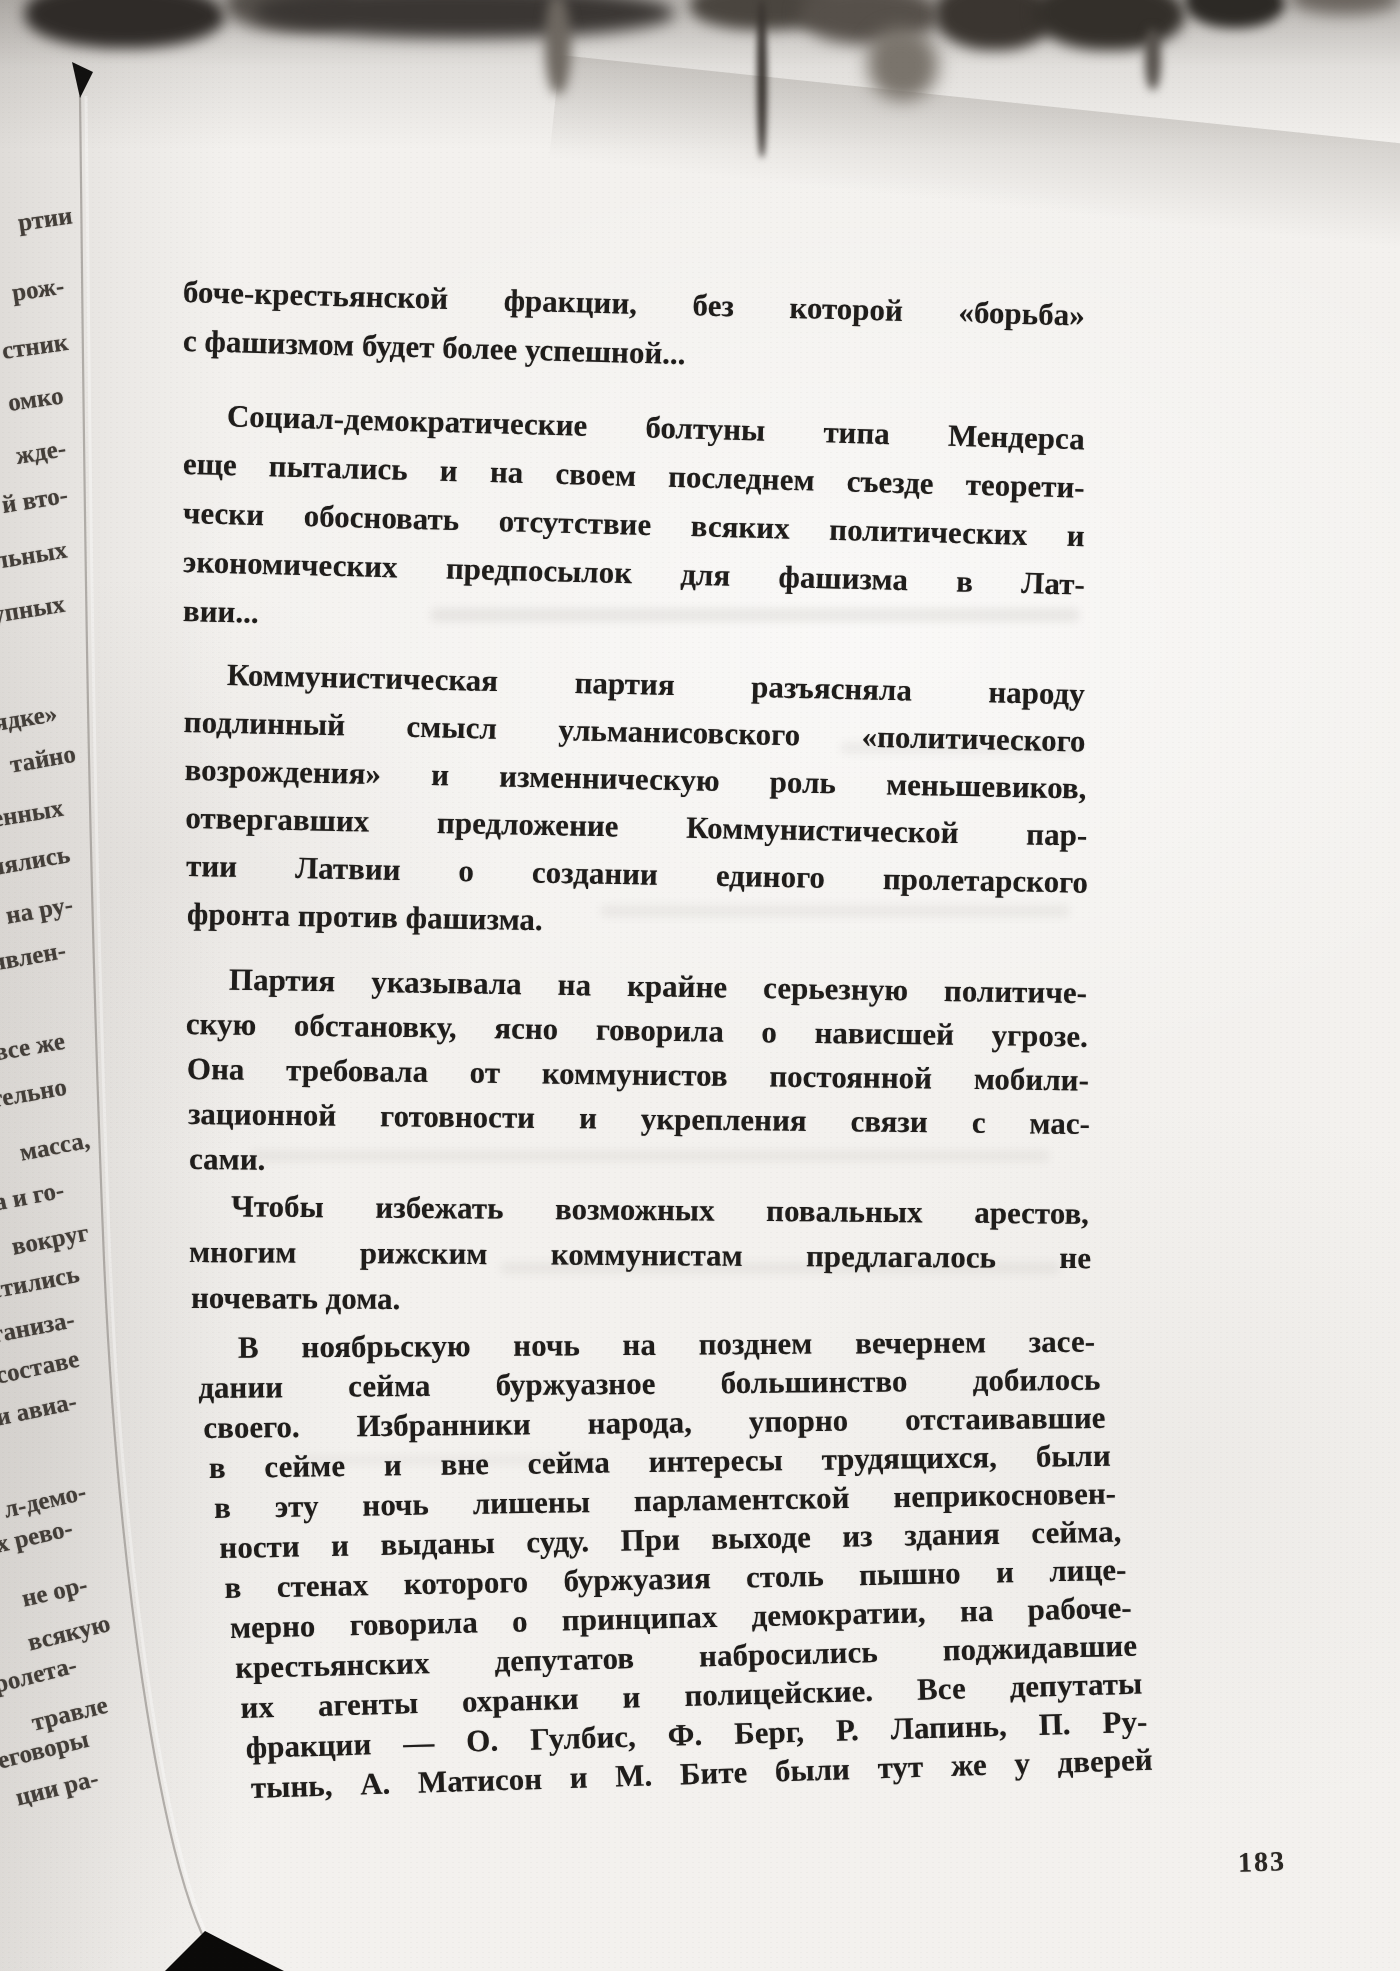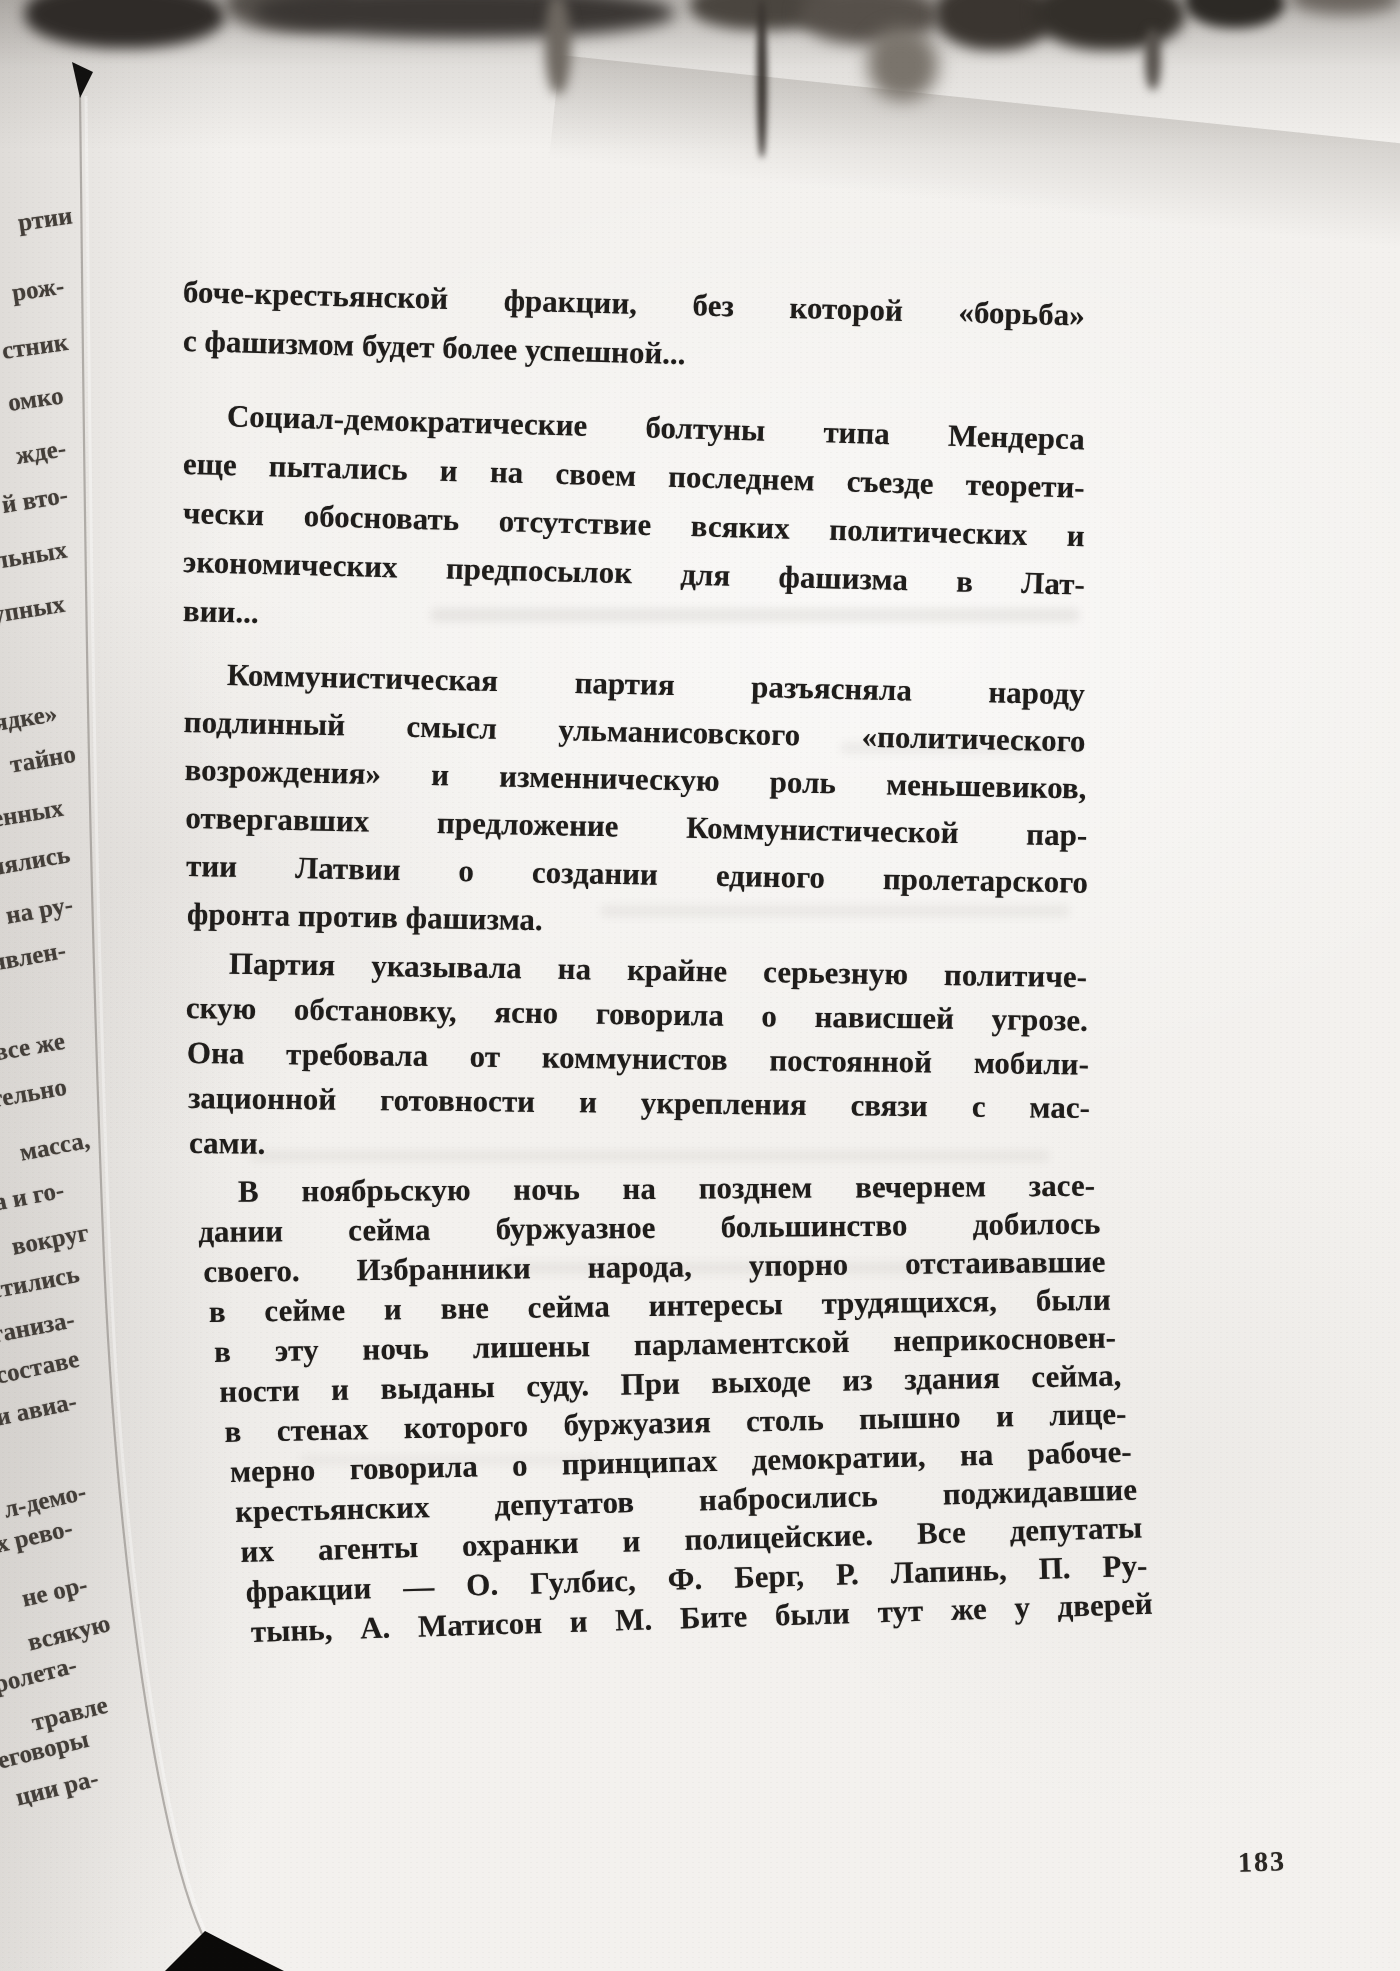--- a/index.html
+++ b/index.html
@@ -149,26 +149,31 @@
       <div class="line unjust" style="line-height: 49px; transform: translateX(0px) rotate(1.4deg);">вии...</div>
     </div>
     <div class="para" style="margin-top: 15px;">
       <div class="line" style="line-height: 48px; transform: translateX(0px) rotate(1.3deg); padding-left: 44px;">Коммунистическая партия разъясняла народу</div>
       <div class="line" style="line-height: 48px; transform: translateX(0.8px) rotate(1.24deg);">подлинный смысл ульманисовского «политического</div>
       <div class="line" style="line-height: 48px; transform: translateX(1.6px) rotate(1.18deg);">возрождения» и изменническую роль меньшевиков,</div>
       <div class="line" style="line-height: 48px; transform: translateX(2.4px) rotate(1.12deg);">отвергавших предложение Коммунистической пар-</div>
       <div class="line" style="line-height: 48px; transform: translateX(3.2px) rotate(1.06deg);">тии Латвии о создании единого пролетарского</div>
       <div class="line unjust" style="line-height: 48px; transform: translateX(4px) rotate(1deg);">фронта против фашизма.</div>
     </div>
-    <div class="para" style="margin-top: 2px;">
+    <div class="para" style="margin-top: 18px;">
       <div class="line" style="line-height: 45px; transform: translateX(2px) rotate(0.9deg); padding-left: 44px;">Партия указывала на крайне серьезную политиче-</div>
       <div class="line" style="line-height: 45px; transform: translateX(3px) rotate(0.81deg);">скую обстановку, ясно говорила о нависшей угрозе.</div>
       <div class="line" style="line-height: 45px; transform: translateX(4px) rotate(0.73deg);">Она требовала от коммунистов постоянной мобили-</div>
       <div class="line" style="line-height: 45px; transform: translateX(5px) rotate(0.64deg);">зационной готовности и укрепления связи с мас-</div>
       <div class="line unjust" style="line-height: 45px; transform: translateX(6px) rotate(0.55deg);">сами.</div>
+    </div>
+    <div class="para" style="margin-top: 2px;">
+      <div class="line" style="line-height: 46px; transform: translateX(4px) rotate(0.5deg); padding-left: 44px;">Чтобы избежать возможных повальных арестов,</div>
+      <div class="line" style="line-height: 46px; transform: translateX(6px) rotate(0.4deg);">многим рижским коммунистам предлагалось не</div>
+      <div class="line unjust" style="line-height: 46px; transform: translateX(8px) rotate(0.3deg);">ночевать дома.</div>
     </div>
     <div class="para" style="margin-top: 7px;">
       <div class="line" style="line-height: 40px; transform: translateX(10px) rotate(-0.4deg); padding-left: 45px;">В ноябрьскую ночь на позднем вечернем засе-</div>
       <div class="line" style="line-height: 40px; transform: translateX(15.3px) rotate(-0.53deg);">дании сейма буржуазное большинство добилось</div>
       <div class="line" style="line-height: 40px; transform: translateX(20.5px) rotate(-0.65deg);">своего. Избранники народа, упорно отстаивавшие</div>
       <div class="line" style="line-height: 40px; transform: translateX(25.8px) rotate(-0.78deg);">в сейме и вне сейма интересы трудящихся, были</div>
       <div class="line" style="line-height: 40px; transform: translateX(31.1px) rotate(-0.91deg);">в эту ночь лишены парламентской неприкосновен-</div>
       <div class="line" style="line-height: 40px; transform: translateX(36.4px) rotate(-1.04deg);">ности и выданы суду. При выходе из здания сейма,</div>
       <div class="line" style="line-height: 40px; transform: translateX(41.6px) rotate(-1.16deg);">в стенах которого буржуазия столь пышно и лице-</div>
       <div class="line" style="line-height: 40px; transform: translateX(46.9px) rotate(-1.29deg);">мерно говорила о принципах демократии, на рабоче-</div>

